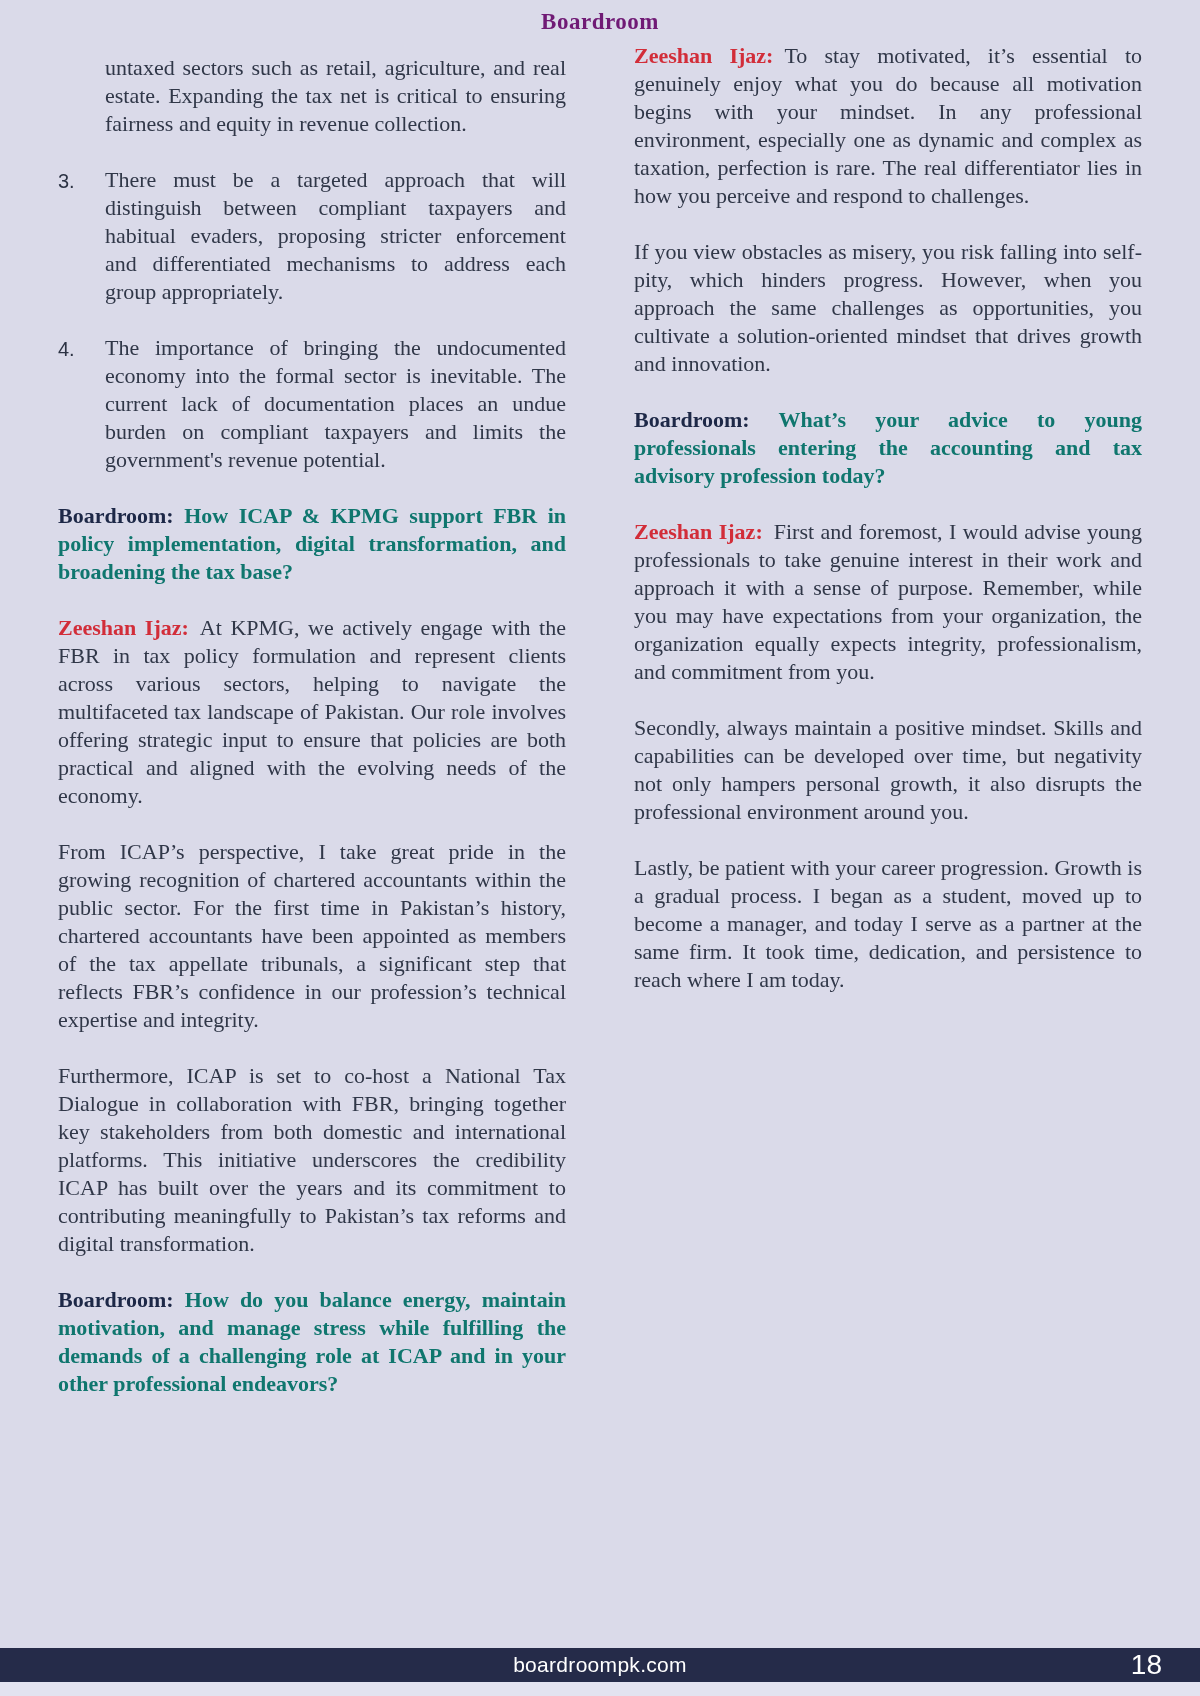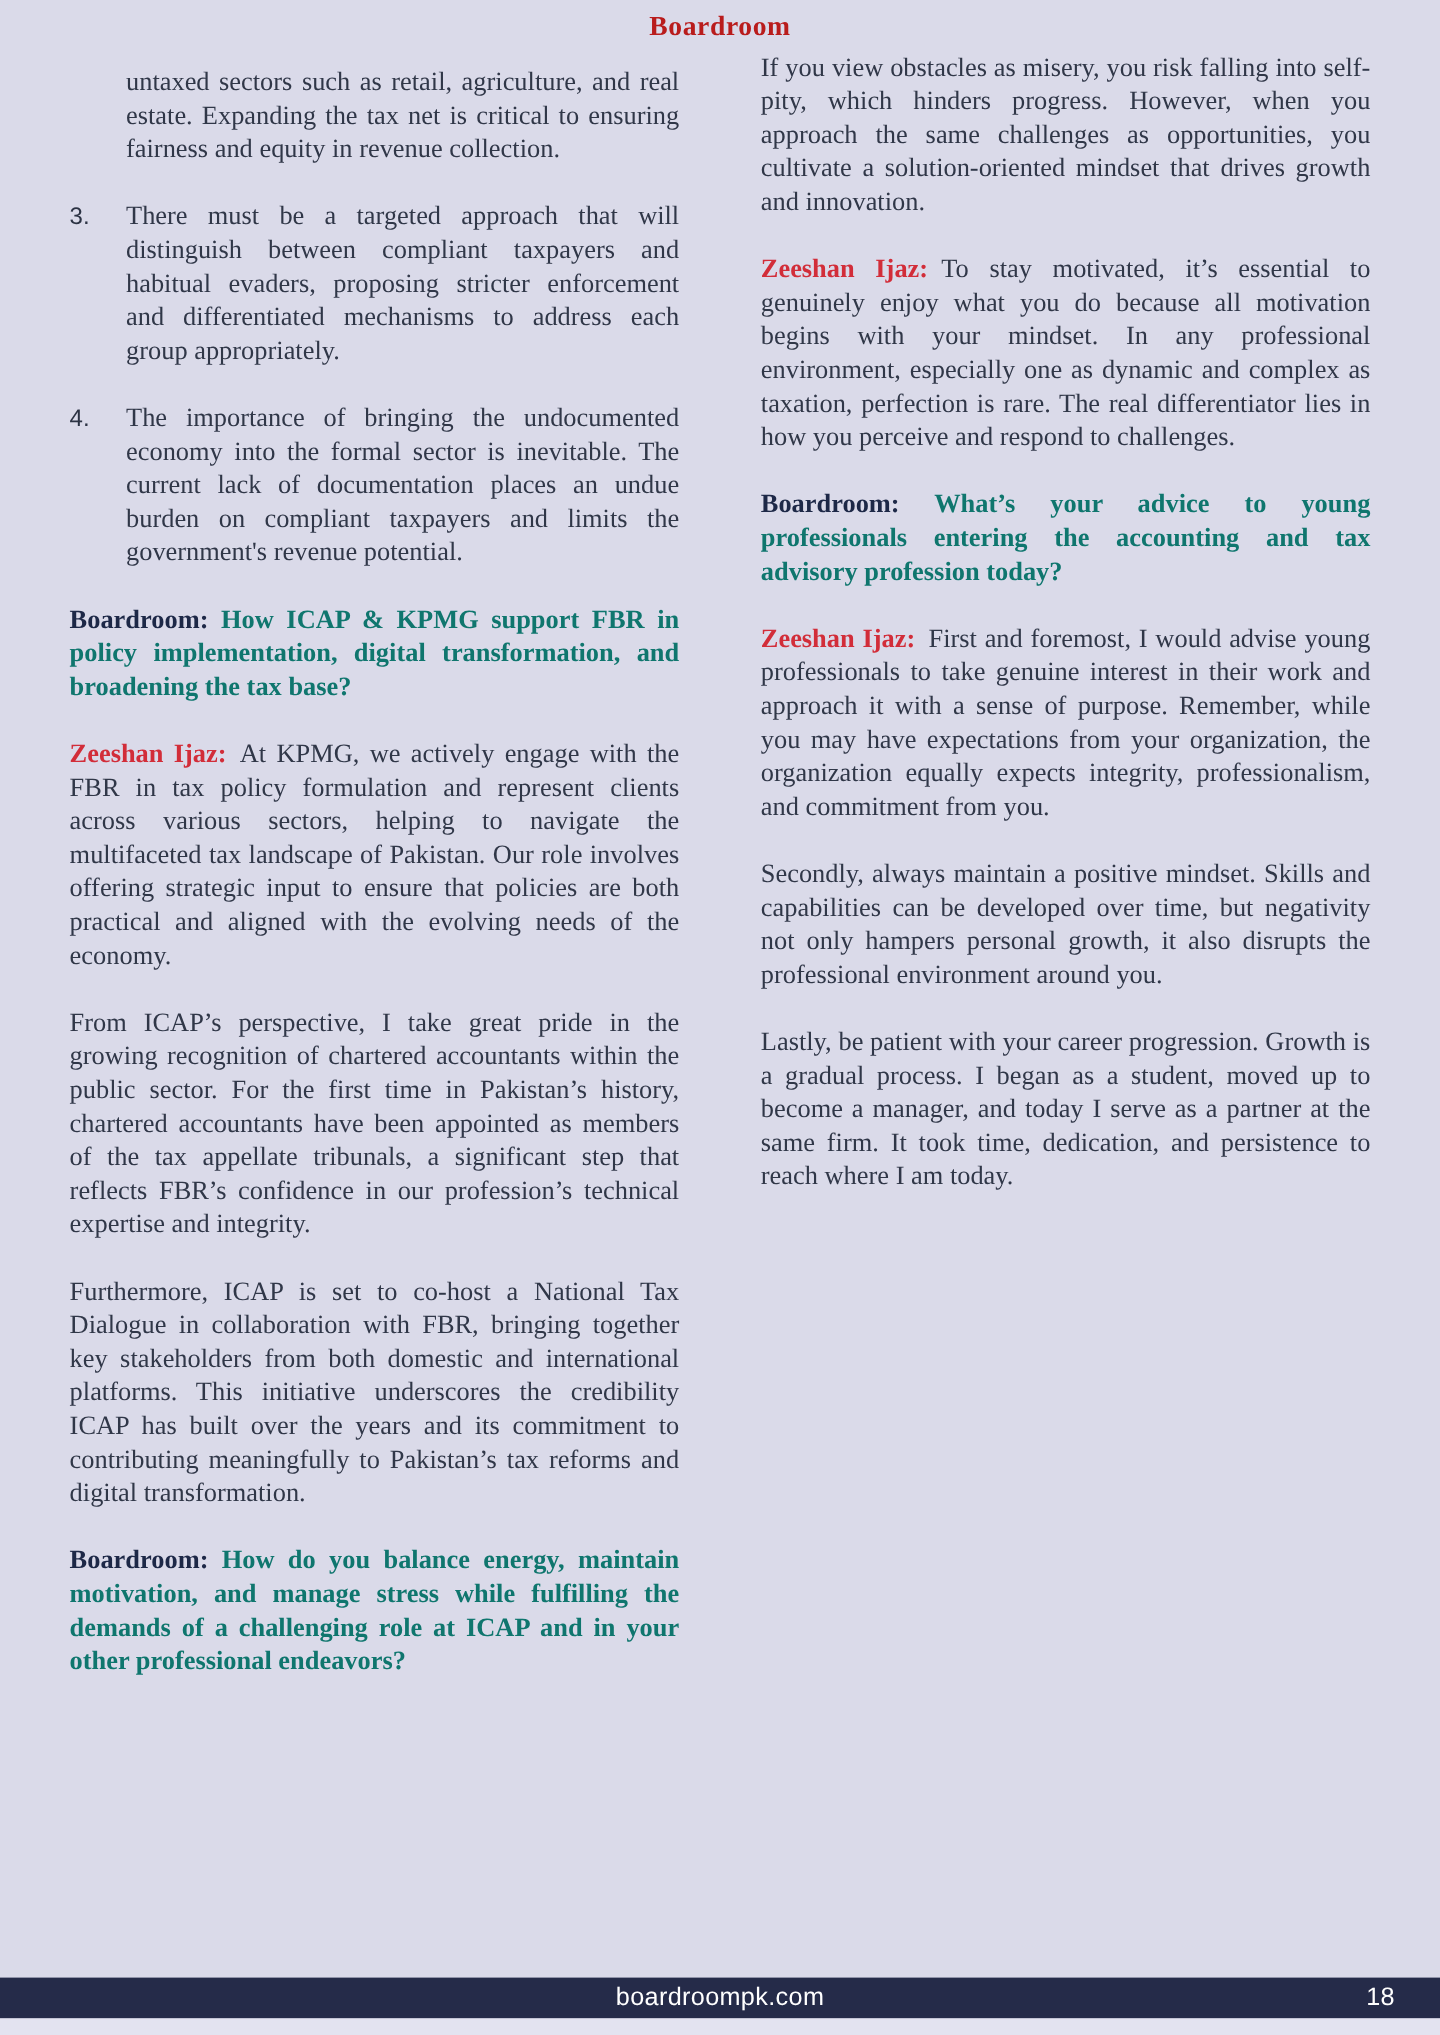--- a/index.html
+++ b/index.html
@@ -14,21 +14,21 @@
   }
   .page-header {
     position: absolute;
     top: 9px;
     left: 0;
     width: 100%;
     text-align: center;
     font-weight: bold;
     font-size: 23px;
     letter-spacing: 0.5px;
-    color: #b91c1c;
+    color: #701a75;
   }
   .col {
     position: absolute;
     top: 42px;
     width: 508px;
     font-size: 22px;
     line-height: 28px;
     text-align: justify;
   }
   .col-left  { left: 58px; margin-top: 12px; }
@@ -65,21 +65,21 @@
     text-align: center;
     line-height: 34px;
     font-size: 21px;
     letter-spacing: 0.3px;
   }
   .footer-page {
     position: absolute;
     right: 38px;
     top: 0;
     line-height: 34px;
-    font-size: 21px;
+    font-size: 28px;
   }
   .footer-strip {
     position: absolute;
     left: 0;
     top: 1682px;
     width: 1200px;
     height: 14px;
     background: #e3e3f0;
   }
 </style>
@@ -95,22 +95,22 @@
       <div class="block list-item"><span class="list-num">3.</span><span>There must be a targeted approach that will distinguish between compliant taxpayers and habitual evaders, proposing stricter enforcement and differentiated mechanisms to address each group appropriately.</span></div>
       <div class="block list-item"><span class="list-num">4.</span><span>The importance of bringing the undocumented economy into the formal sector is inevitable. The current lack of documentation places an undue burden on compliant taxpayers and limits the government's revenue potential.</span></div>
       <p class="block question"><span class="q-label">Boardroom:</span> <span class="q-text">How ICAP &amp; KPMG support FBR in policy implementation, digital transformation, and broadening the tax base?</span></p>
       <p class="block para"><span class="speaker">Zeeshan Ijaz:</span><span>At KPMG, we actively engage with the FBR in tax policy formulation and represent clients across various sectors, helping to navigate the multifaceted tax landscape of Pakistan. Our role involves offering strategic input to ensure that policies are both practical and aligned with the evolving needs of the economy.</span></p>
       <p class="block para">From ICAP’s perspective, I take great pride in the growing recognition of chartered accountants within the public sector. For the first time in Pakistan’s history, chartered accountants have been appointed as members of the tax appellate tribunals, a significant step that reflects FBR’s confidence in our profession’s technical expertise and integrity.</p>
       <p class="block para">Furthermore, ICAP is set to co-host a National Tax Dialogue in collaboration with FBR, bringing together key stakeholders from both domestic and international platforms. This initiative underscores the credibility ICAP has built over the years and its commitment to contributing meaningfully to Pakistan’s tax reforms and digital transformation.</p>
       <p class="block question"><span class="q-label">Boardroom:</span> <span class="q-text">How do you balance energy, maintain motivation, and manage stress while fulfilling the demands of a challenging role at ICAP and in your other professional endeavors?</span></p>
     </div>
 
   <div class="col col-right">
+      <p class="block para"><span class="speaker">Zeeshan Ijaz:</span><span>To stay motivated, it’s essential to genuinely enjoy what you do because all motivation begins with your mindset. In any professional environment, especially one as dynamic and complex as taxation, perfection is rare. The real differentiator lies in how you perceive and respond to challenges.</span></p>
       <p class="block para">If you view obstacles as misery, you risk falling into self-pity, which hinders progress. However, when you approach the same challenges as opportunities, you cultivate a solution-oriented mindset that drives growth and innovation.</p>
-      <p class="block para"><span class="speaker">Zeeshan Ijaz:</span><span>To stay motivated, it’s essential to genuinely enjoy what you do because all motivation begins with your mindset. In any professional environment, especially one as dynamic and complex as taxation, perfection is rare. The real differentiator lies in how you perceive and respond to challenges.</span></p>
       <p class="block question"><span class="q-label">Boardroom:</span> <span class="q-text">What’s your advice to young professionals entering the accounting and tax advisory profession today?</span></p>
       <p class="block para"><span class="speaker">Zeeshan Ijaz:</span><span>First and foremost, I would advise young professionals to take genuine interest in their work and approach it with a sense of purpose. Remember, while you may have expectations from your organization, the organization equally expects integrity, professionalism, and commitment from you.</span></p>
       <p class="block para">Secondly, always maintain a positive mindset. Skills and capabilities can be developed over time, but negativity not only hampers personal growth, it also disrupts the professional environment around you.</p>
       <p class="block para">Lastly, be patient with your career progression. Growth is a gradual process. I began as a student, moved up to become a manager, and today I serve as a partner at the same firm. It took time, dedication, and persistence to reach where I am today.</p>
     </div>
 
   <div class="footer-bar">
     <div class="footer-site">boardroompk.com</div>
     <div class="footer-page">18</div>
   </div>

